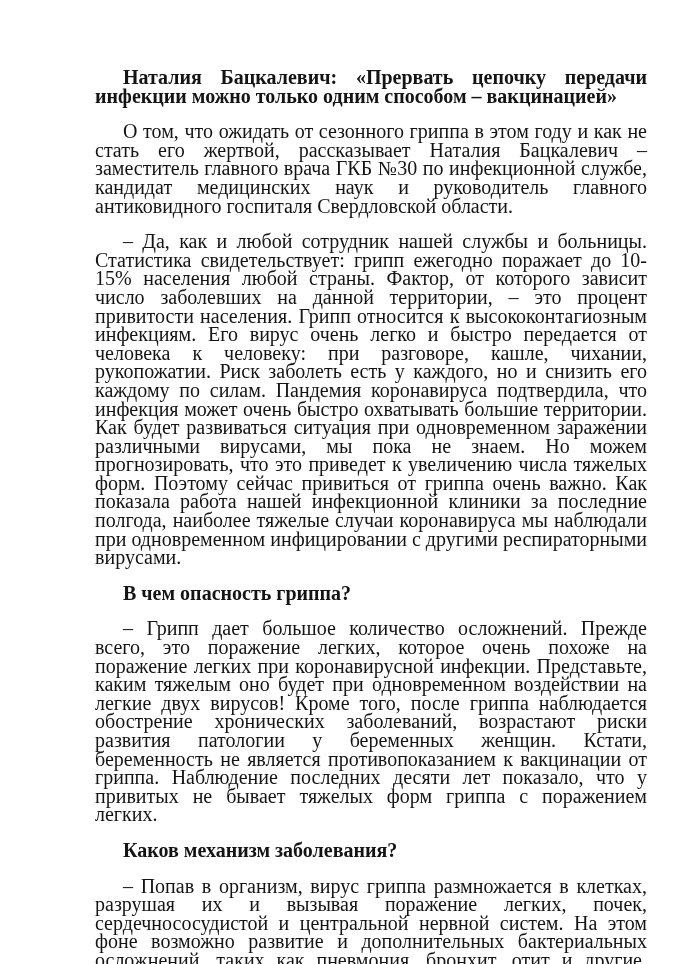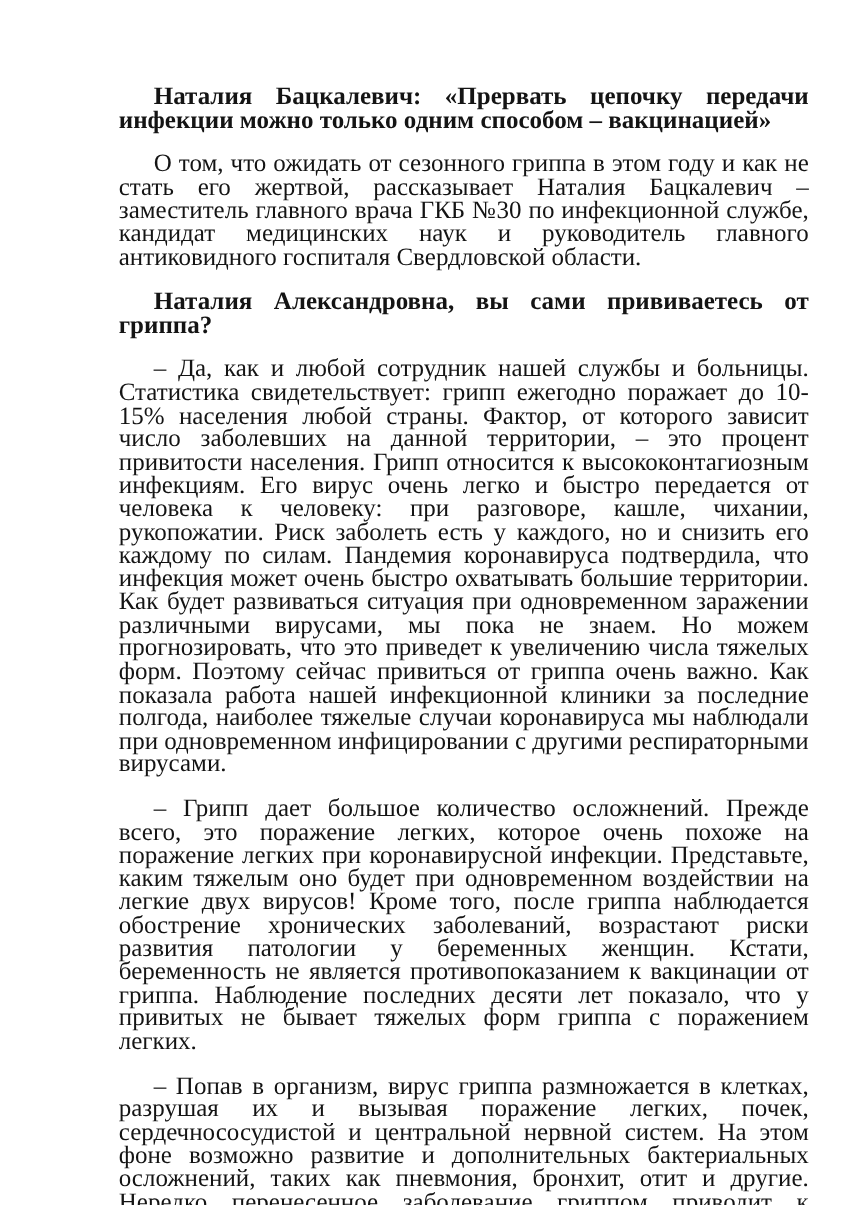--- a/index.html
+++ b/index.html
@@ -34,22 +34,23 @@
   }
 </style>
 </head>
 <body>
 
 <div class="page">
   <p class="doc-title">Наталия Бацкалевич: «Прервать цепочку передачи инфекции можно только одним способом – вакцинацией»</p>
 
   <p class="doc-para">О том, что ожидать от сезонного гриппа в этом году и как не стать его жертвой, рассказывает Наталия Бацкалевич – заместитель главного врача ГКБ №30 по инфекционной службе, кандидат медицинских наук и руководитель главного антиковидного госпиталя Свердловской области.</p>
 
-  <p class="doc-question">Наталия Александровна, вы сами прививаетесь от гриппа?</p>
 
   <p class="doc-para">– Да, как и любой сотрудник нашей службы и больницы. Статистика свидетельствует: грипп ежегодно поражает до 10-15% населения любой страны. Фактор, от которого зависит число заболевших на данной территории, – это процент привитости населения. Грипп относится к высококонтагиозным инфекциям. Его вирус очень легко и быстро передается от человека к человеку: при разговоре, кашле, чихании, рукопожатии. Риск заболеть есть у каждого, но и снизить его каждому по силам. Пандемия коронавируса подтвердила, что инфекция может очень быстро охватывать большие территории. Как будет развиваться ситуация при одновременном заражении различными вирусами, мы пока не знаем. Но можем прогнозировать, что это приведет к увеличению числа тяжелых форм. Поэтому сейчас привиться от гриппа очень важно. Как показала работа нашей инфекционной клиники за последние полгода, наиболее тяжелые случаи коронавируса мы наблюдали при одновременном инфицировании с другими респираторными вирусами.</p>
 
+  <p class="doc-question">В чем опасность гриппа?</p>
 
   <p class="doc-para">– Грипп дает большое количество осложнений. Прежде всего, это поражение легких, которое очень похоже на поражение легких при коронавирусной инфекции. Представьте, каким тяжелым оно будет при одновременном воздействии на легкие двух вирусов! Кроме того, после гриппа наблюдается обострение хронических заболеваний, возрастают риски развития патологии у беременных женщин. Кстати, беременность не является противопоказанием к вакцинации от гриппа. Наблюдение последних десяти лет показало, что у привитых не бывает тяжелых форм гриппа с поражением легких.</p>
 
+  <p class="doc-question">Каков механизм заболевания?</p>
 
   <p class="doc-para">– Попав в организм, вирус гриппа размножается в клетках, разрушая их и вызывая поражение легких, почек, сердечнососудистой и центральной нервной систем. На этом фоне возможно развитие и дополнительных бактериальных осложнений, таких как пневмония, бронхит, отит и другие. Нередко перенесенное заболевание гриппом приводит к пожизненной инвалидности.</p>
 </div>
 
 </body></html>

